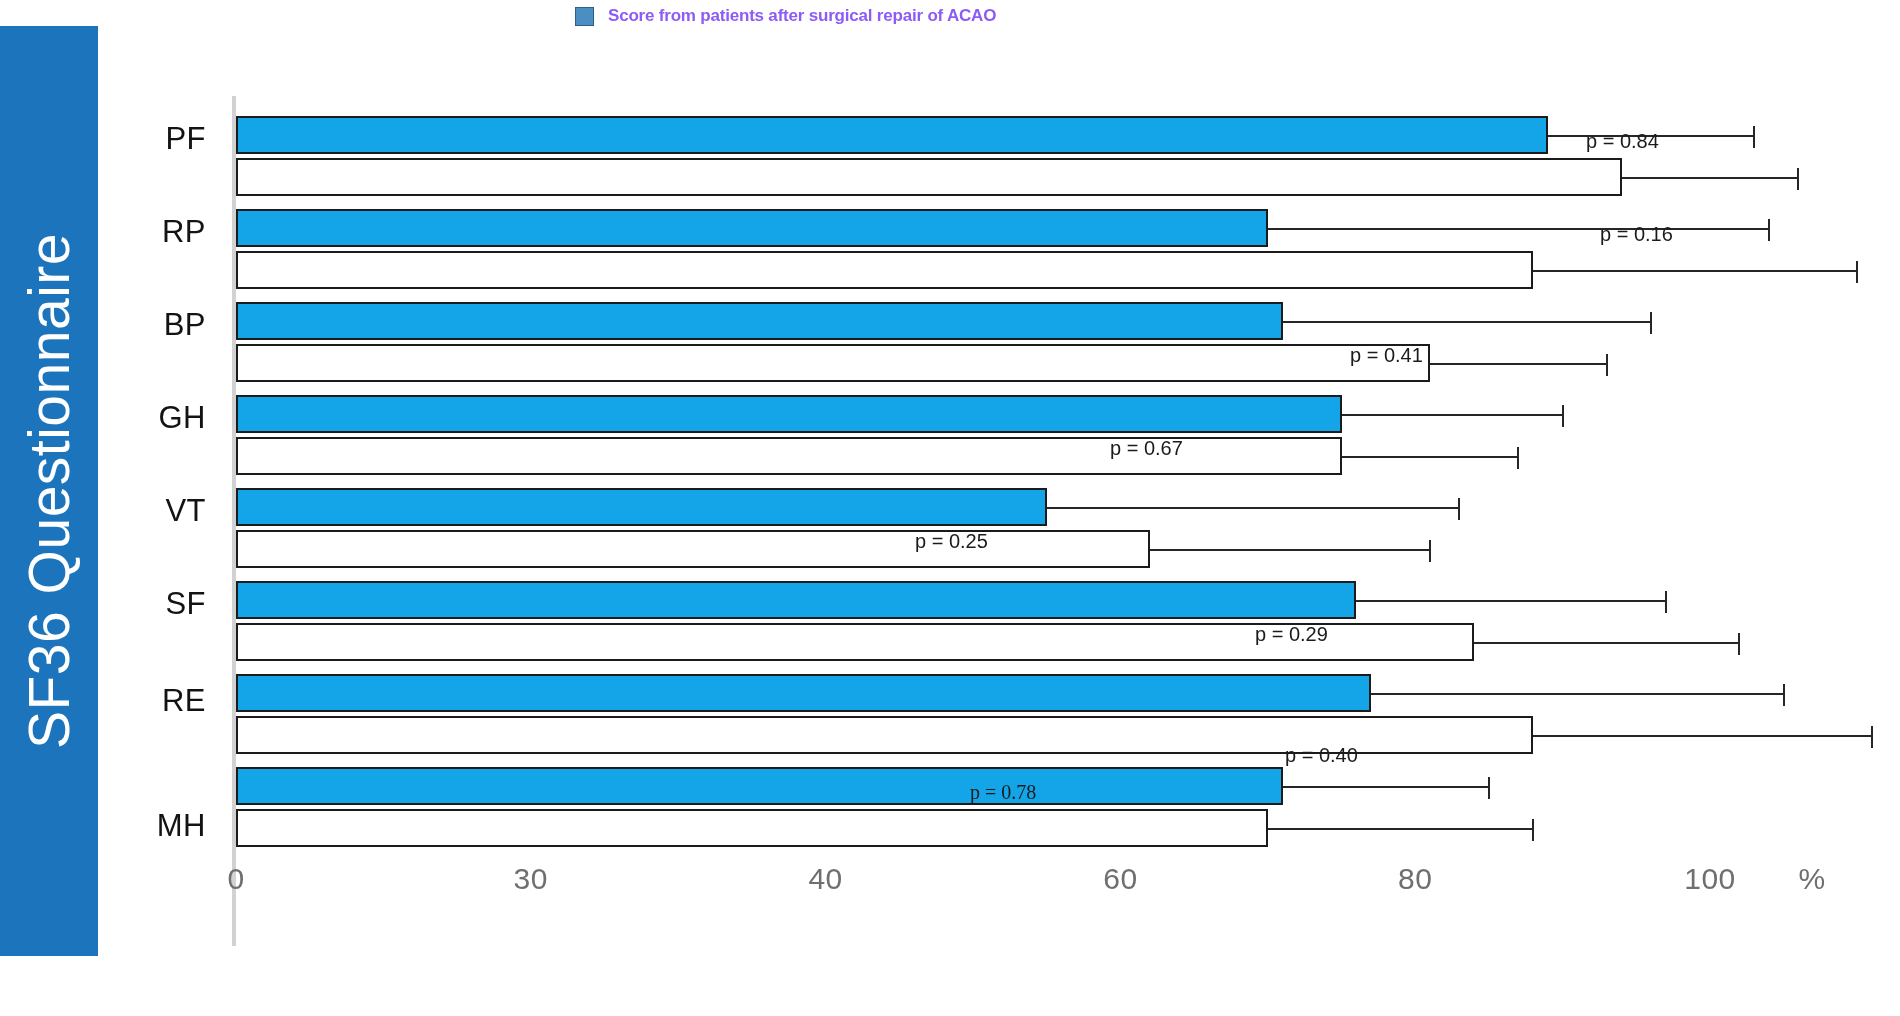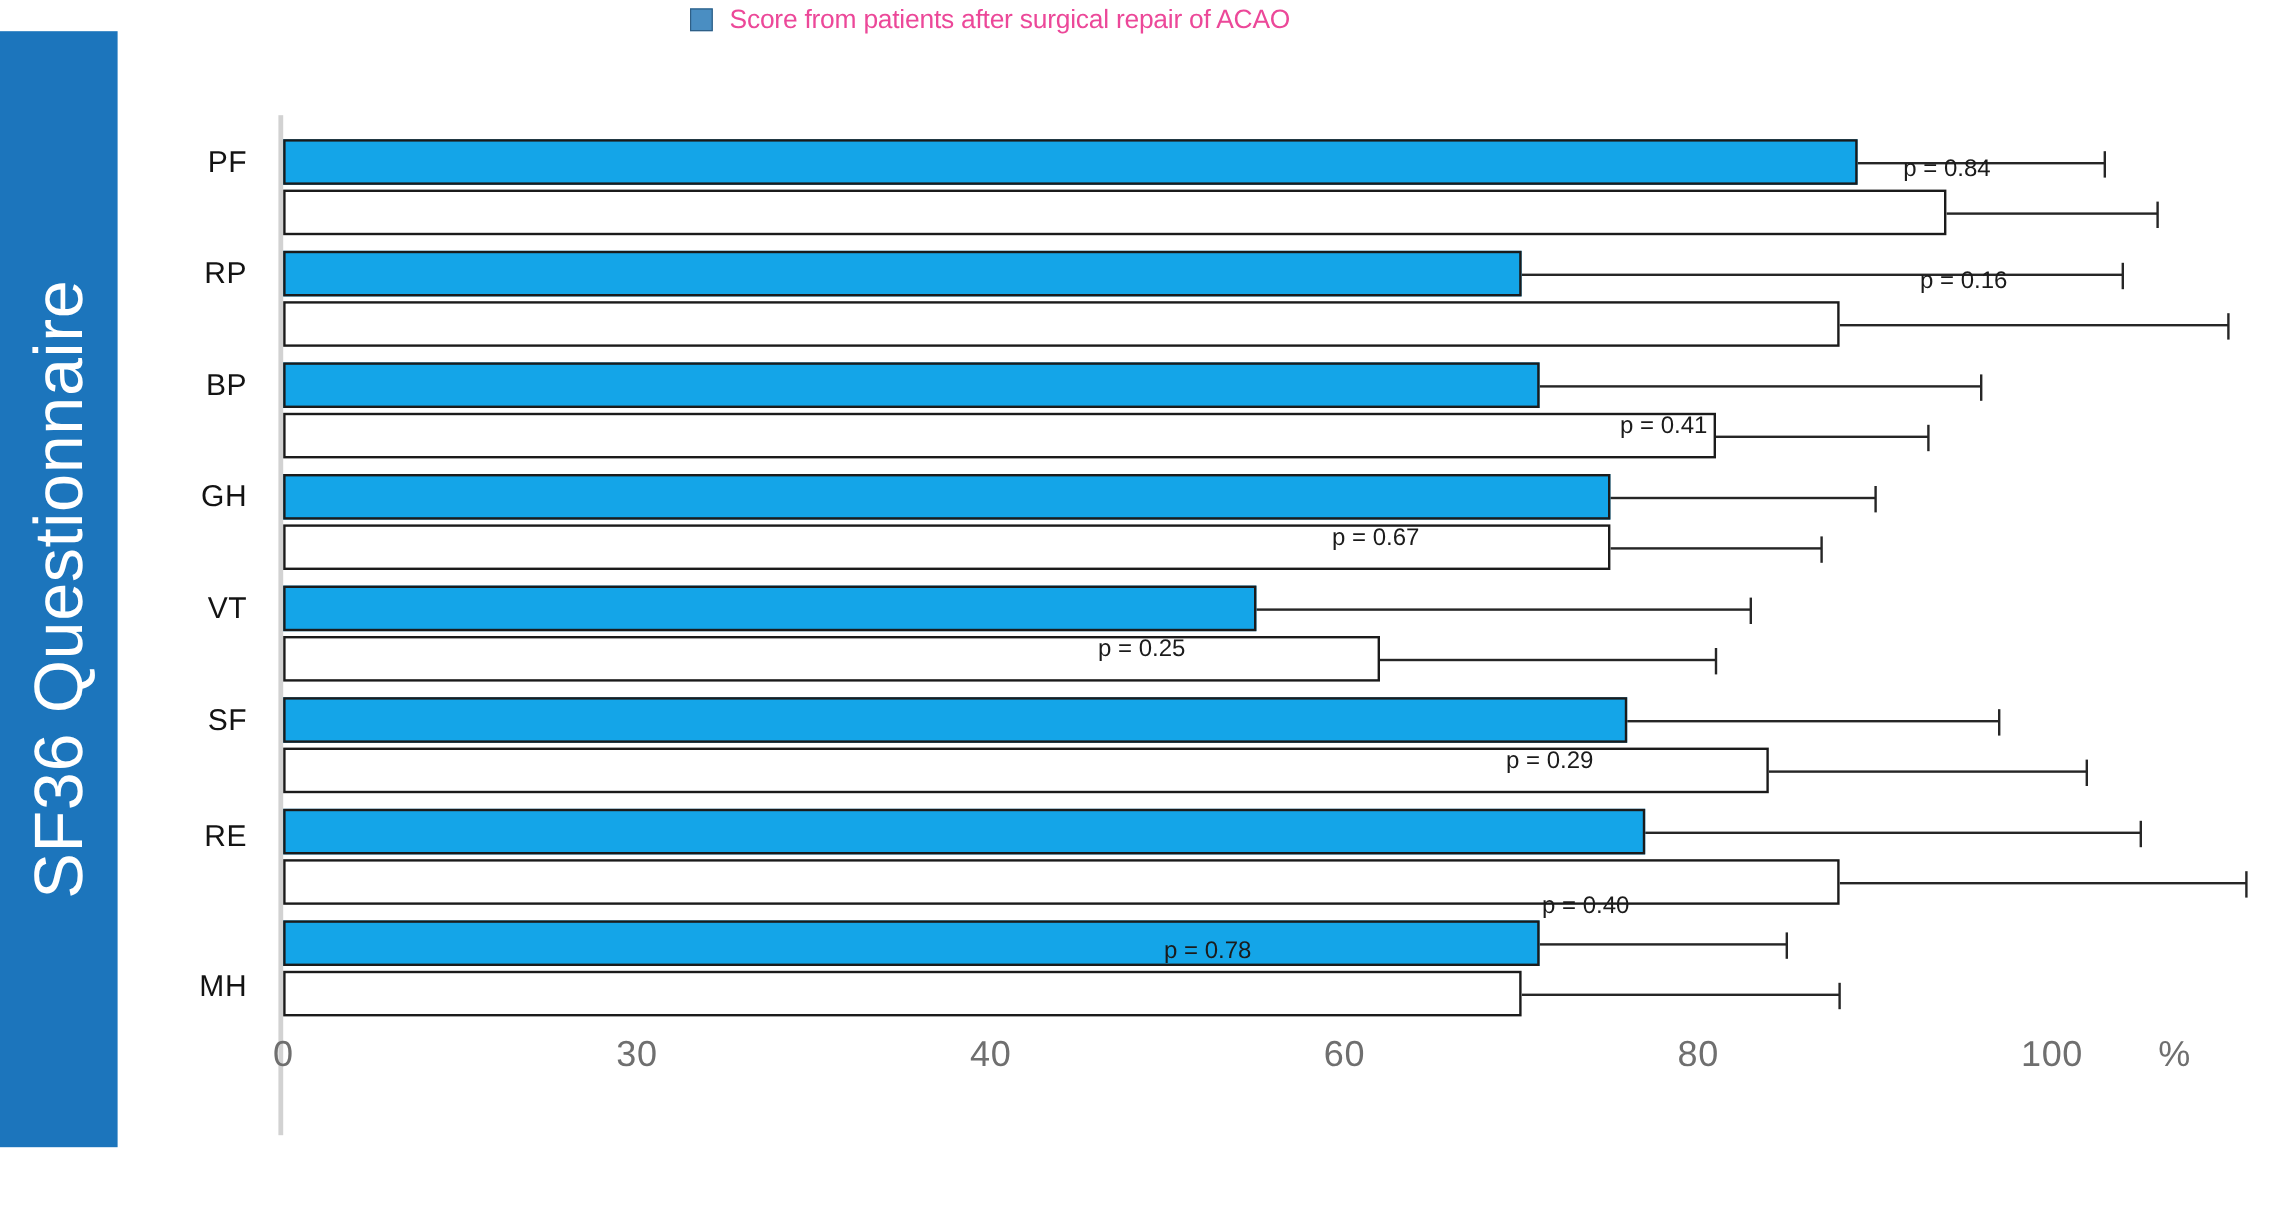--- a/index.html
+++ b/index.html
@@ -54,24 +54,25 @@
   }
   .legend-swatch {
     width: 19px; height: 19px;
     border: 1.5px solid #1b1b1b;
     margin-right: 14px;
     flex: 0 0 auto;
   }
   .legend-swatch.filled { background: #4a8ec2; border-color:#2f5f86; }
   .legend-swatch.empty  { background: #ffffff; }
   .legend-text {
-    font-size: 22px;
-    color: #ec4899;
+    font-size: 17px;
+    color: #8b5cf6;
     letter-spacing: -0.2px;
     white-space: nowrap;
+    font-weight: bold;
   }
 
   
   #plot {
     position: absolute;
     left: 236px;
     top: 96px;
     width: 1664px;
     height: 850px;
   }
@@ -102,21 +103,21 @@
     top: -11px;
     width: 0;
     height: 22px;
     border-left: 2.5px solid #262626;
   }
 
   .cat-label {
     position: absolute;
     text-align: right;
     width: 170px;
-    font-size: 25px;
+    font-size: 31px;
     color: #131313;
     font-weight: 400;
     letter-spacing: 0.5px;
   }
 
   .pval {
     position: absolute;
     font-size: 20px;
     color: #1b1b1b;
     white-space: nowrap;
@@ -230,21 +231,21 @@
         <div class="pval" style="left: 1049px; top: 648px;">p = 0.40</div>
         <div class="cat-label" style="left: -200px; top: 712px;">MH</div>
         <div class="err" style="left: 1046.54px; top: 690px; width: 206.36px;">
           <div class="err-cap"></div>
         </div>
         <div class="bar blue" title="Score from patients after surgical repair of ACAO: 71" style="top: 671px; width: 1046.54px;"></div>
         <div class="err" style="left: 1031.8px; top: 732px; width: 265.32px;">
           <div class="err-cap"></div>
         </div>
         <div class="bar" title="Reference Score *: 70" style="top: 713px; width: 1031.8px;"></div>
-        <div class="pval" style="left: 734px; top: 685px;">p = 0.78</div>
+        <div class="pval" style="left: 734px; top: 685px; font-family: Liberation Serif, serif;">p = 0.78</div>
       </div>
   </div>
 
   <div id="xaxis">
       <div class="xtick" style="left: 236px;">0</div>
       <div class="xtick" style="left: 530.8px;">30</div>
       <div class="xtick" style="left: 825.6px;">40</div>
       <div class="xtick" style="left: 1120.4px;">60</div>
       <div class="xtick" style="left: 1415.2px;">80</div>
       <div class="xtick" style="left: 1710px;">100</div>

